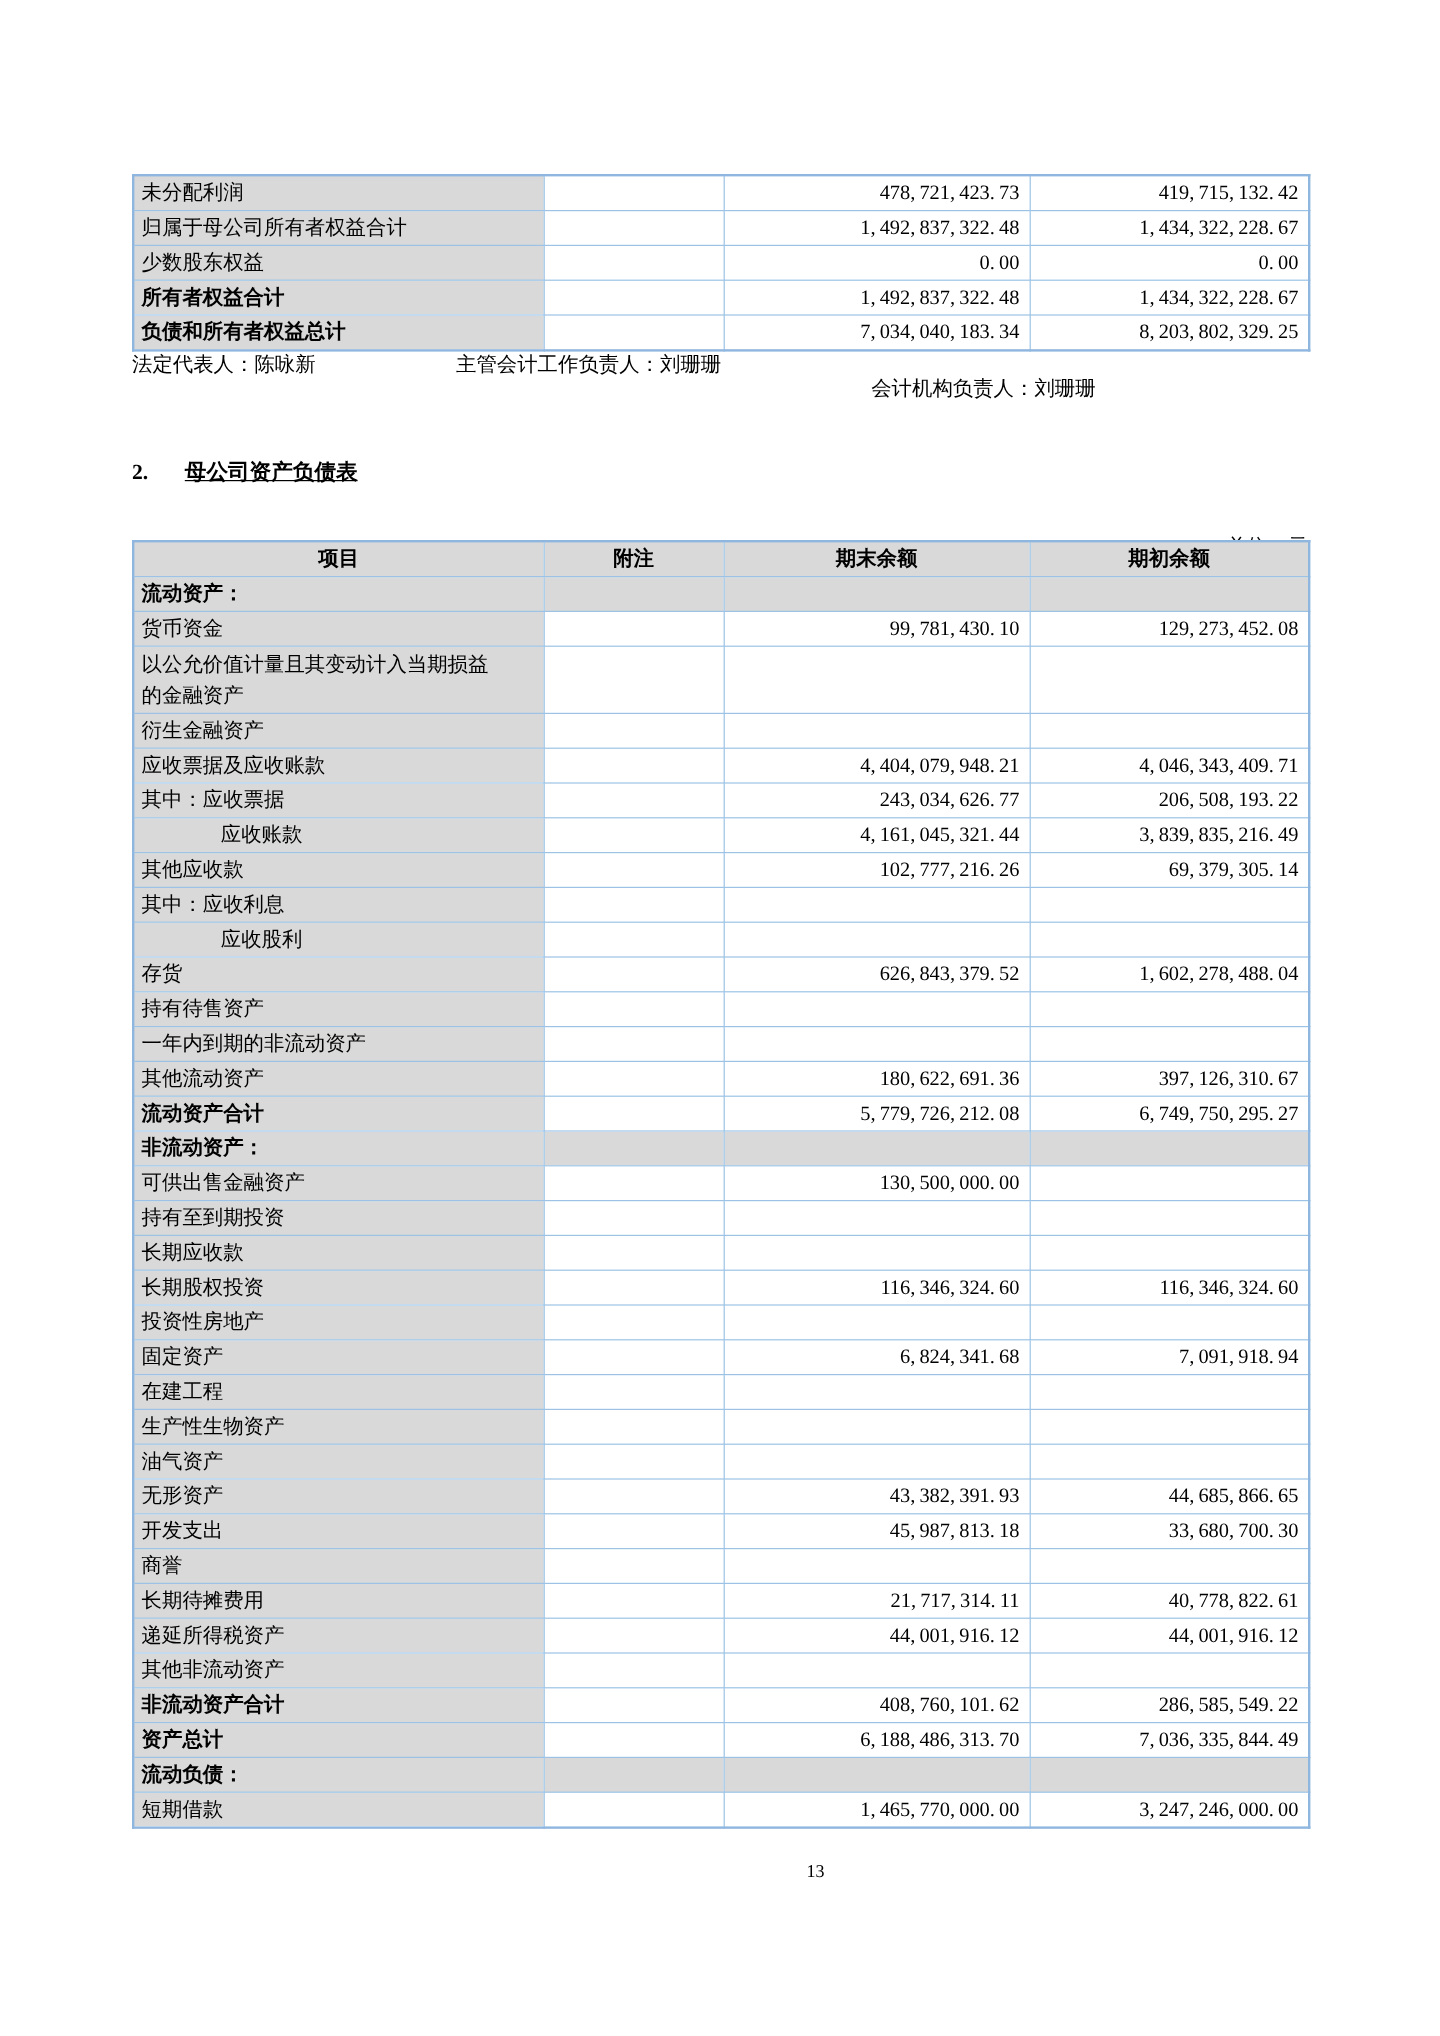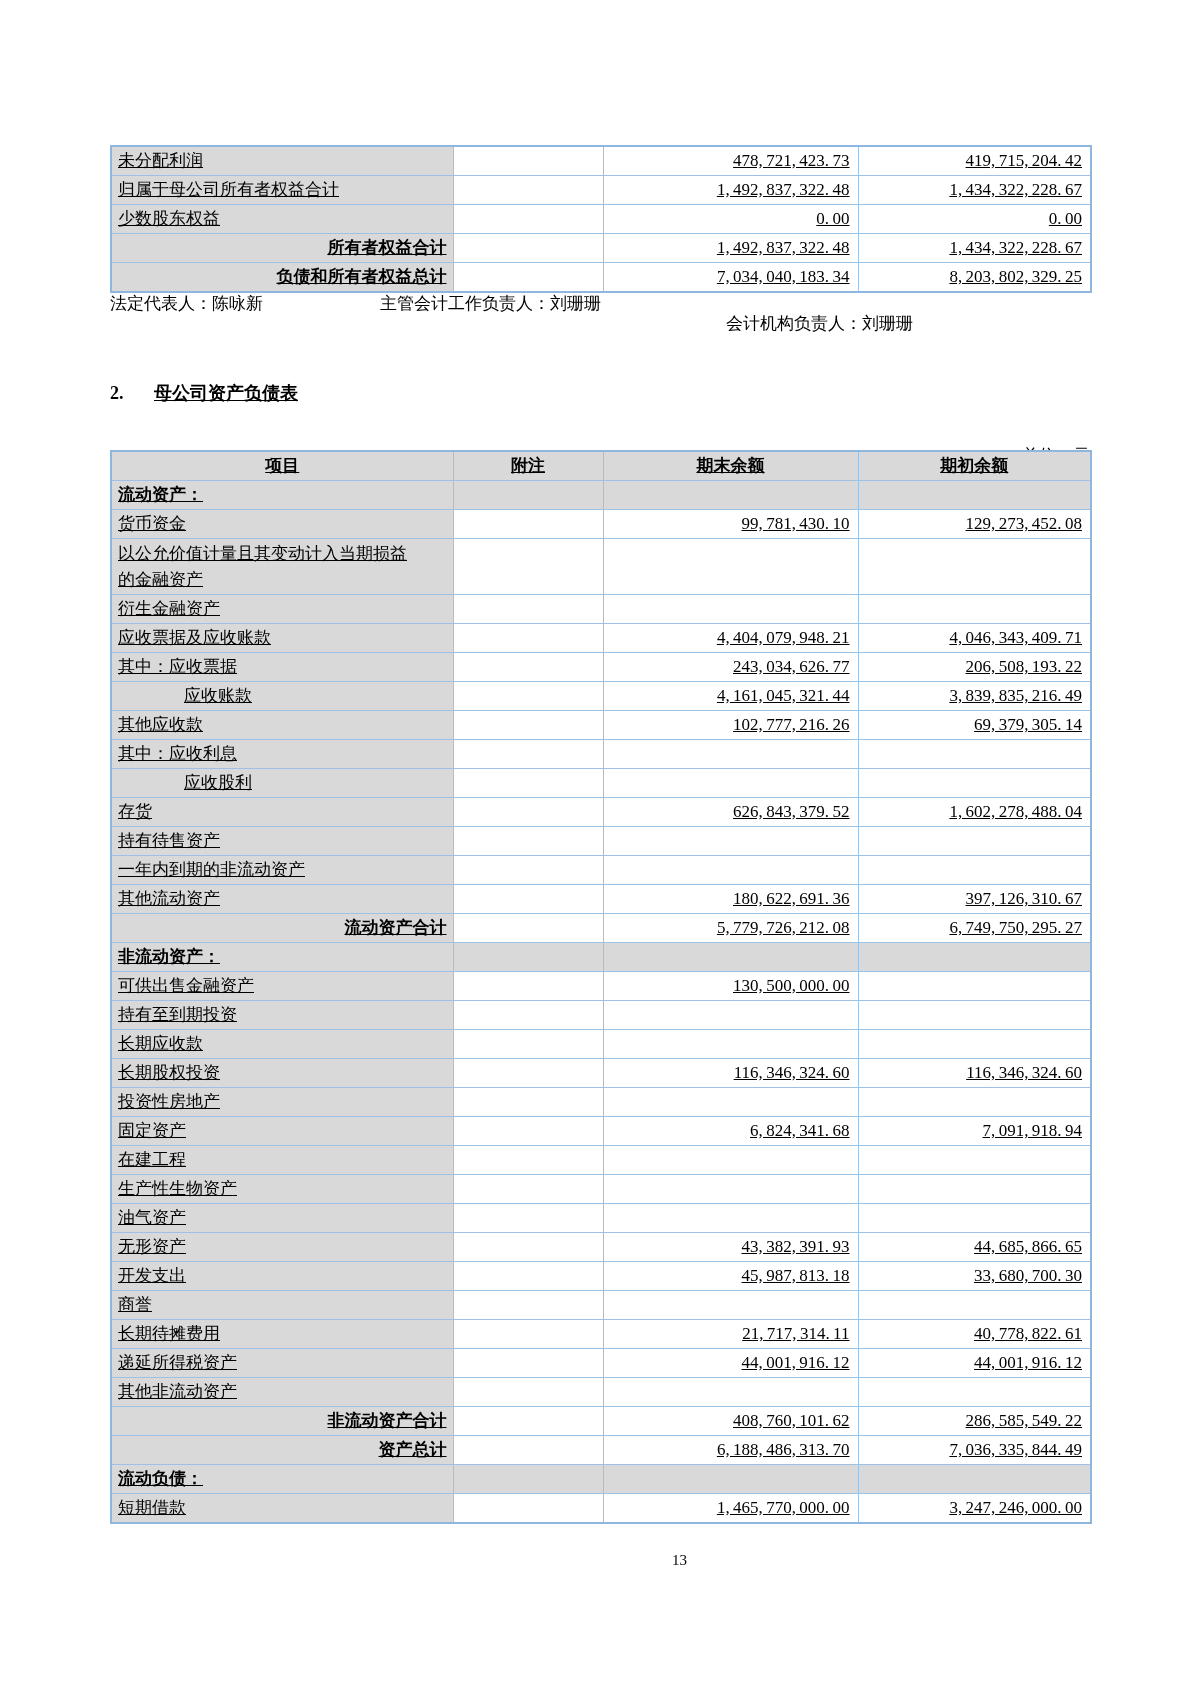--- a/index.html
+++ b/index.html
@@ -15,21 +15,20 @@
     background:#ffffff;
     overflow:hidden;
   }
   table.fin {
     position:absolute;
     left:110px;
     width:980px;
     border-collapse:collapse;
     table-layout:fixed;
     border:2px solid #8fb6df;
-    text-decoration:underline;
   }
   table.fin td, table.fin th {
     border:1px solid #9cc2e5;
     font-size:17px;
     line-height:28px;
     height:28px;
     vertical-align:middle;
     overflow:hidden;
   }
   #table1 { top:145px; }
@@ -52,21 +51,21 @@
   }
   th.hdr {
     background:#d9d9d9;
     font-weight:bold;
     text-align:center;
     padding:0 4px;
   }
   tr.r-section td.c-item { font-weight:bold; }
   tr.r-section td.c-note,
   tr.r-section td.c-num { background:#d9d9d9; }
-  tr.r-total td.c-item { font-weight:bold; text-align:right; }
+  tr.r-total td.c-item { font-weight:bold; text-align:left; }
   td.c-item.sub { padding-left:72px; }
   td.c-item.wrap { padding-right:45px; line-height:26px; height:56px;margin-top:33px; }
   .sigline {
     position:absolute;
     top:290px; left:0; width:1044px; height:28px;
     font-size:17px; line-height:28px;
   }
   .sig { position:absolute; white-space:nowrap; }
   #sig1 { left:110px; }
   #sig2 { left:380px; }
@@ -98,21 +97,21 @@
         <col class="c1">
         <col class="c2">
         <col class="c3">
         <col class="c4">
       </colgroup>
     <tbody>
         <tr>
           <td class="c-item">未分配利润</td>
           <td class="c-note"></td>
           <td class="c-num">478, 721, 423. 73</td>
-          <td class="c-num">419, 715, 204. 42</td>
+          <td class="c-num">419, 715, 132. 42</td>
         </tr>
         <tr>
           <td class="c-item">归属于母公司所有者权益合计</td>
           <td class="c-note"></td>
           <td class="c-num">1, 492, 837, 322. 48</td>
           <td class="c-num">1, 434, 322, 228. 67</td>
         </tr>
         <tr>
           <td class="c-item">少数股东权益</td>
           <td class="c-note"></td>

